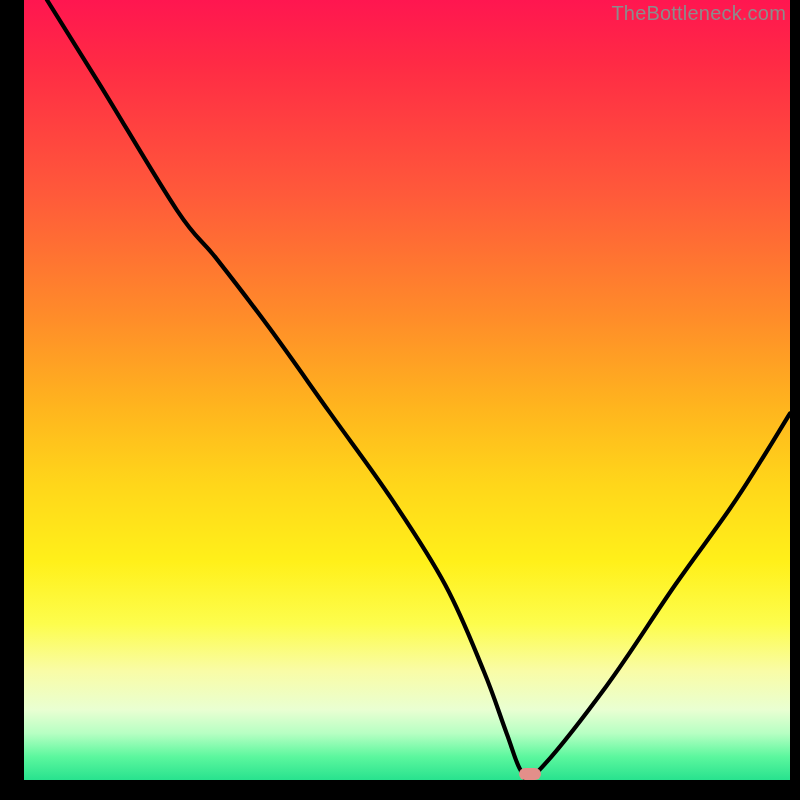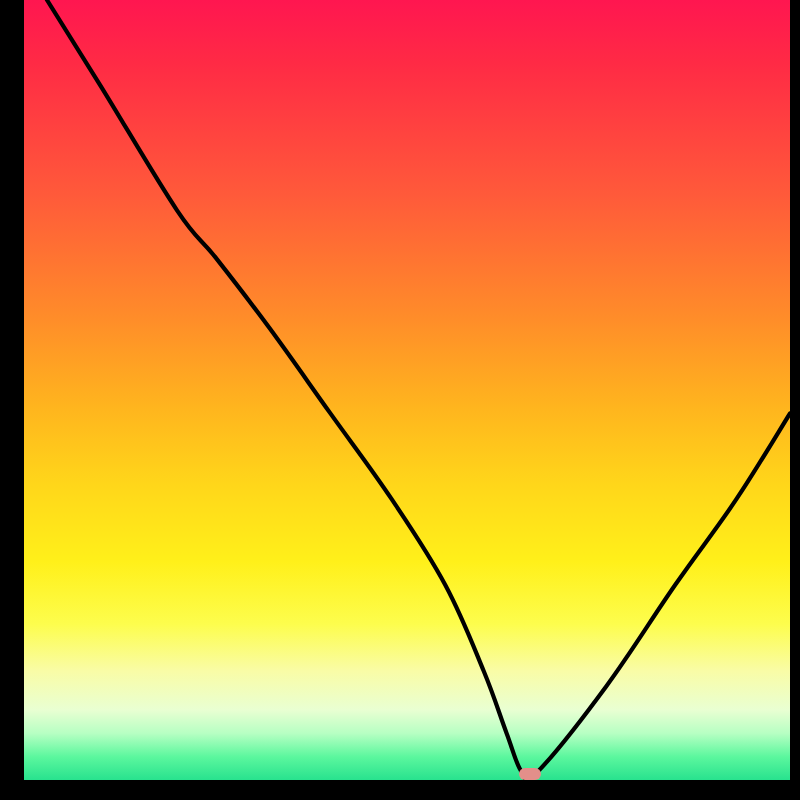--- a/index.html
+++ b/index.html
@@ -99,13 +99,14 @@
   <svg class="curve" viewBox="0 0 766 780" preserveAspectRatio="none">
     <path id="curve-path" fill="none" stroke="#000" stroke-width="4.2" stroke-linecap="round" stroke-linejoin="round" d="M 22.98 0 C 32.6316 15.443999999999992 53.1604 47.89199999999995 76.60000000000001 85.79999999999995 C 100.03960000000001 123.70799999999996 132.51800000000003 179.71200000000002 153.20000000000002 210.60000000000002 C 173.882 241.48800000000003 174.9544 236.33999999999997 191.5 257.4 C 208.0456 278.46 224.438 299.52000000000004 245.12 327.6 C 265.802 355.68 284.3392 382.51200000000006 306.40000000000003 413.40000000000003 C 328.46080000000006 444.288 346.998 468.312 367.68 499.2 C 388.362 530.088 404.75440000000003 554.112 421.3 585 C 437.8456 615.888 448.5696 644.1239999999999 459.59999999999997 670.8 C 470.63039999999995 697.476 475.686 714.948 482.58 733.2 C 489.474 751.4520000000001 492.38480000000004 765.1800000000001 497.90000000000003 772.2 C 503.4152 779.22 498.05320000000006 787.644 513.22 772.2 C 528.3868 756.7560000000001 557.3416 720.096 582.16 686.4 C 606.9784 652.704 627.6604 618.696 651.1 585 C 674.5396000000001 551.304 691.698 530.088 712.38 499.2 C 733.062 468.312 756.3484 428.84400000000005 766 413.40000000000003"></path>
   </svg>
 
   <div id="marker" class="marker" style="left: 518.56px; top: 767.76px;"></div>
 
   <div class="left-bar"></div>
   <div class="right-bar"></div>
   <div class="bottom-bar"></div>
 
+  <div class="watermark">TheBottleneck.com</div>
 </div>
 
 </body></html>

